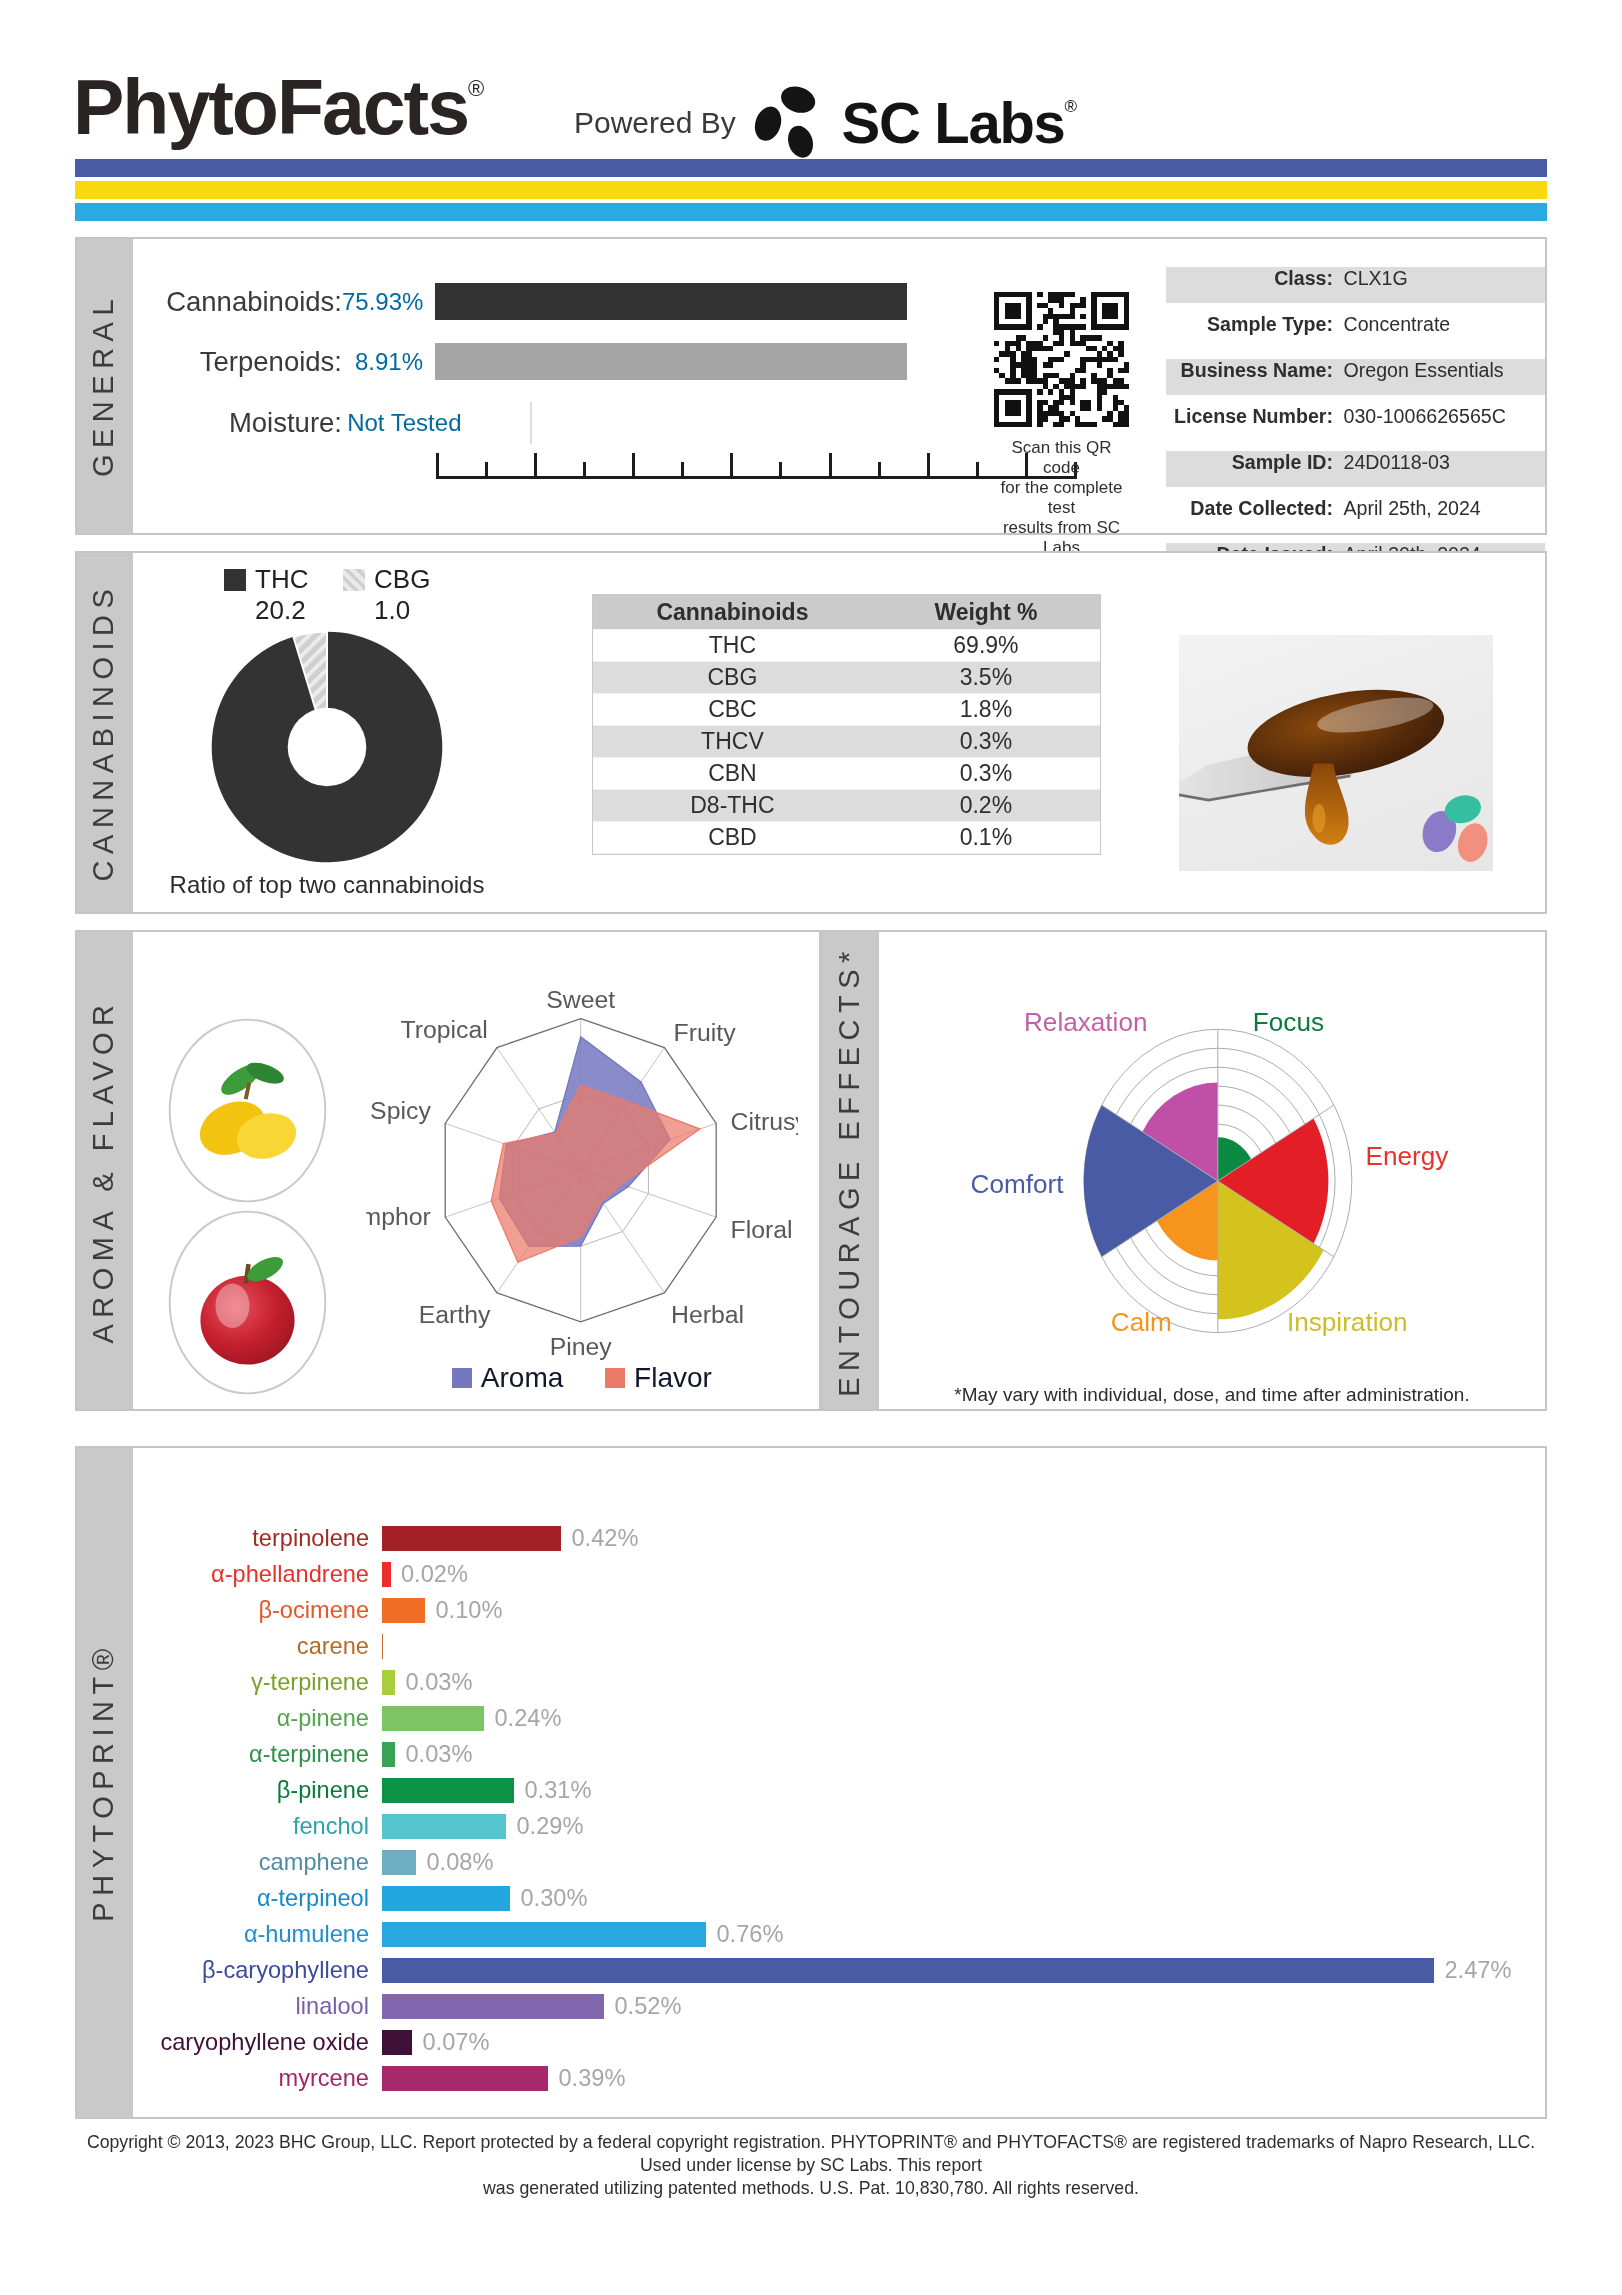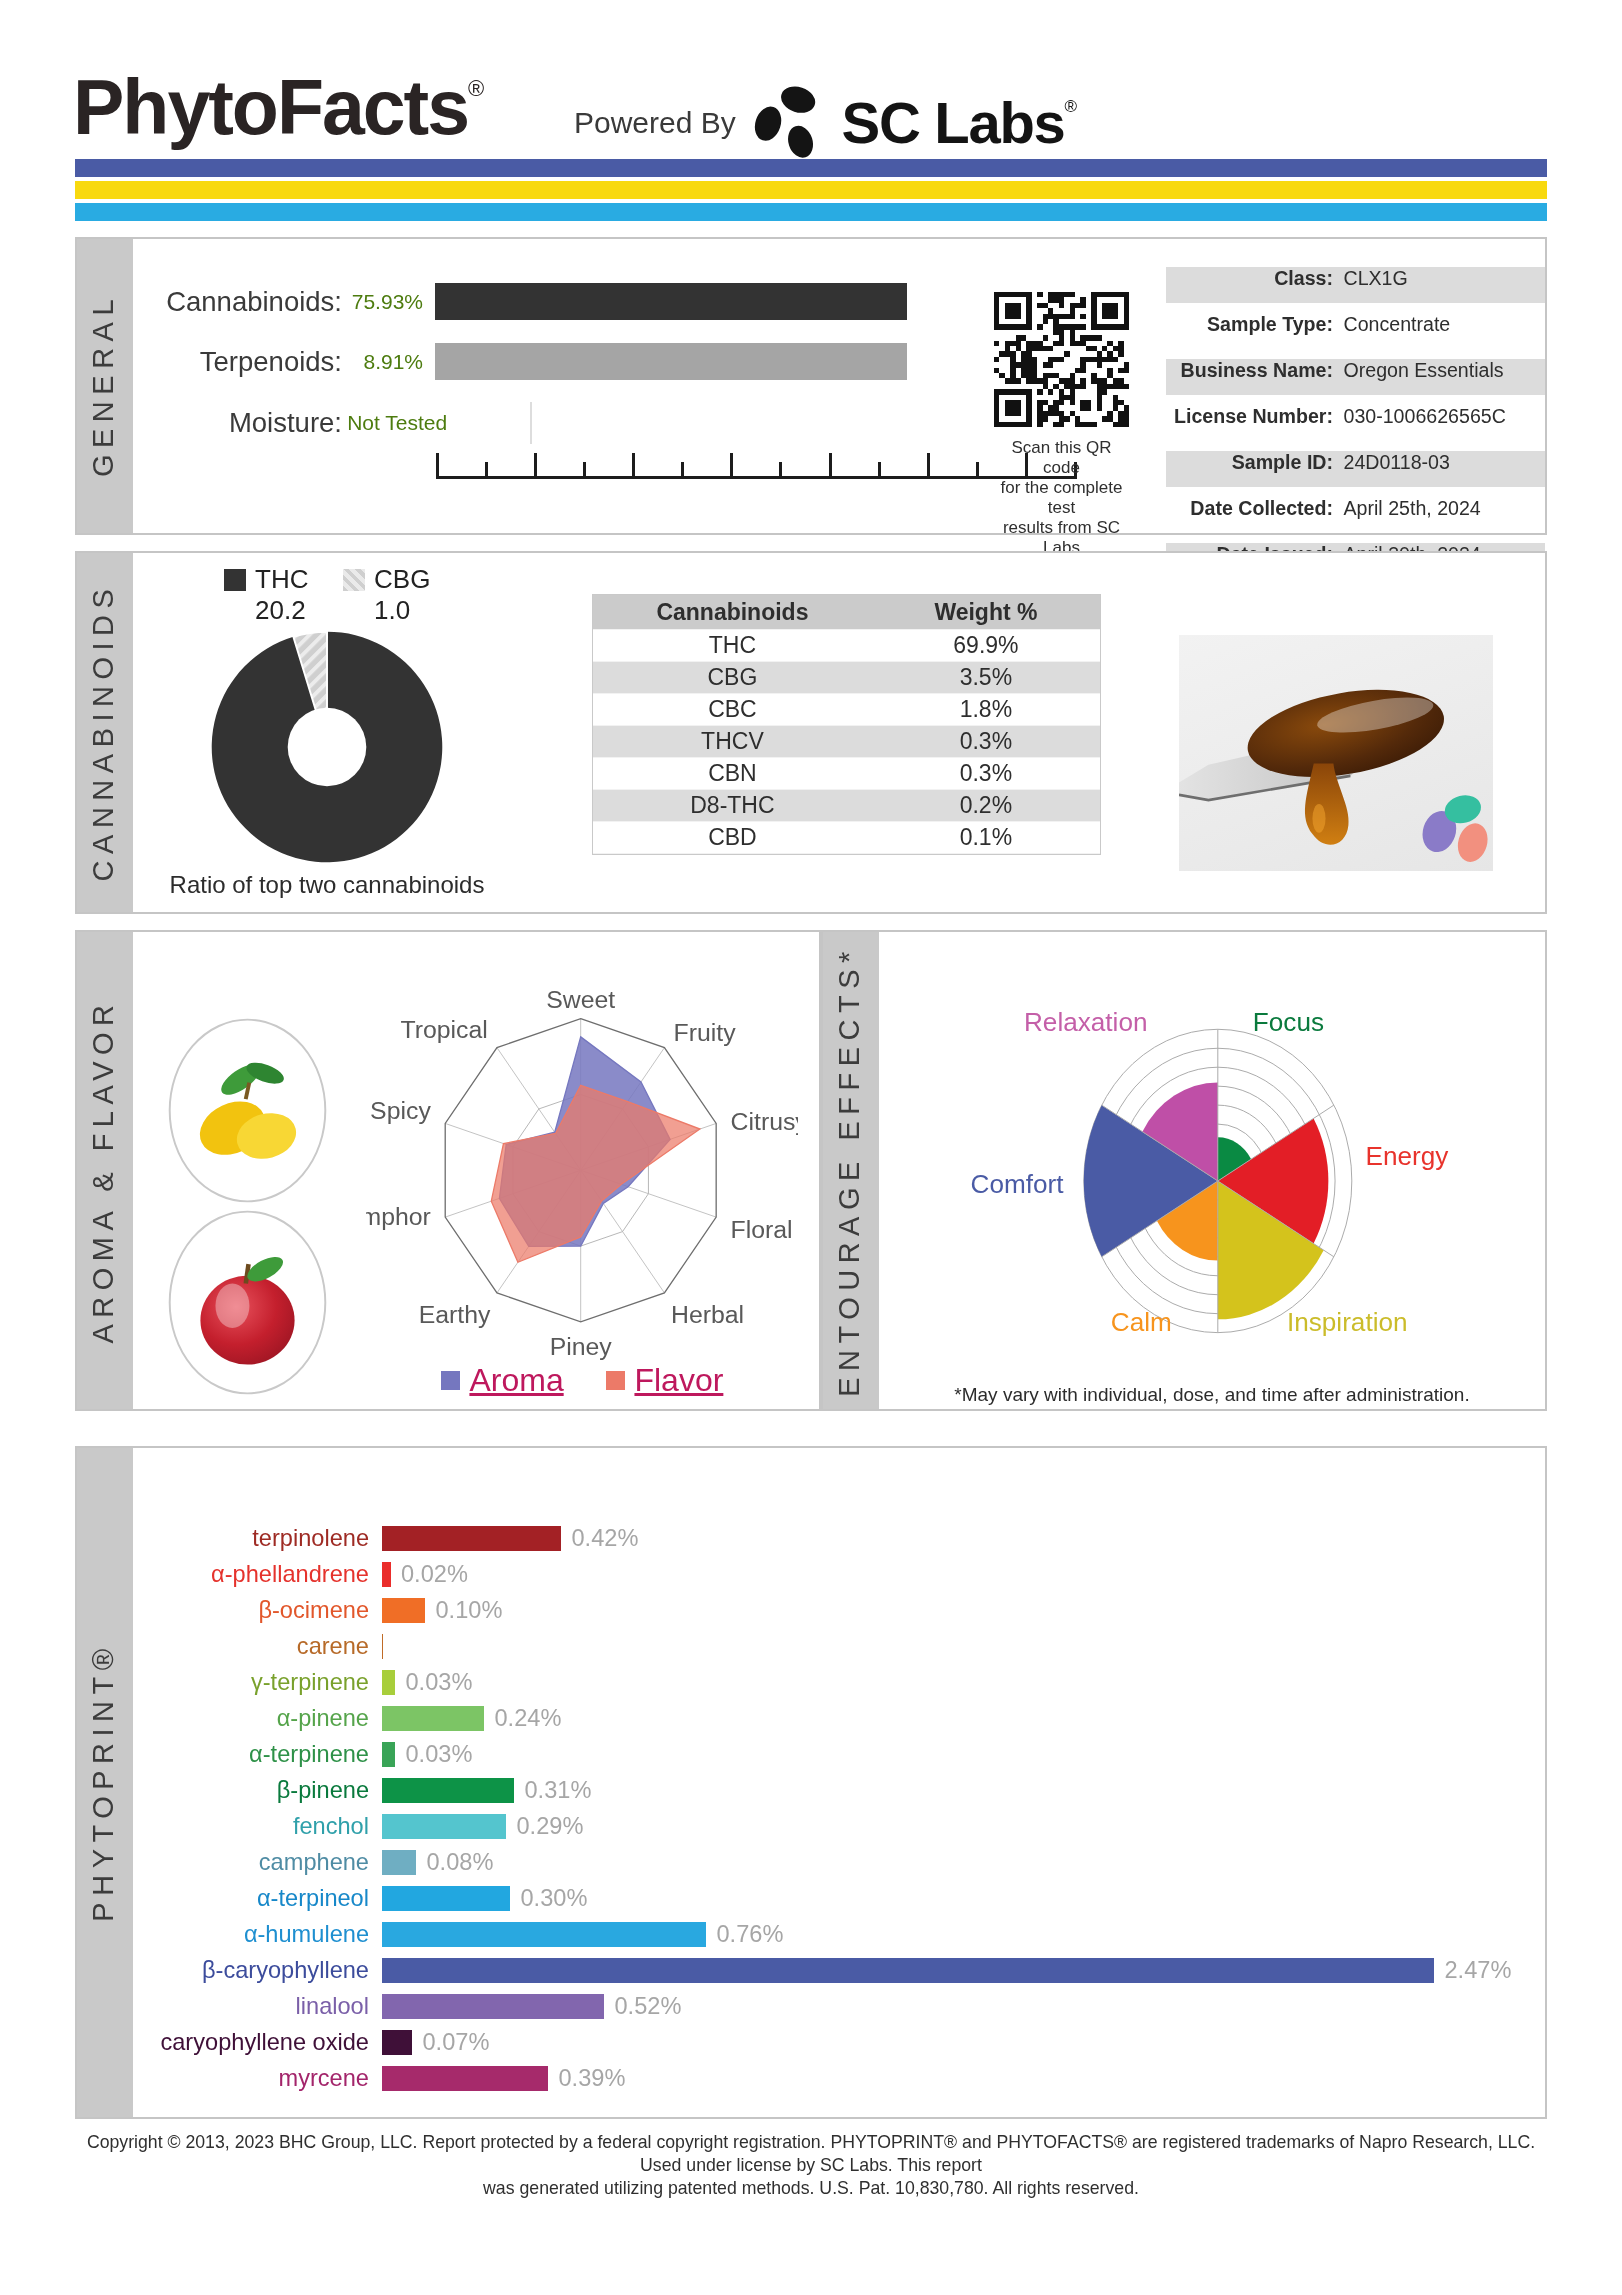--- a/index.html
+++ b/index.html
@@ -21,21 +21,21 @@
 
   
   .sect{position:absolute;border:2px solid #c5c5c5;background:#fff;box-sizing:border-box;}
   .sidebar{position:absolute;left:0;top:0;bottom:0;width:56px;background:#c9c9c9;}
   .vlabel{position:absolute;white-space:nowrap;font-size:29px;letter-spacing:6.5px;
           color:#3c3c3c;transform:translate(-50%,-50%) rotate(-90deg);}
 
   
   .gen-row{position:absolute;display:flex;align-items:center;height:59px;}
   .gen-label{width:211px;text-align:right;font-size:27.5px;color:#3a3a3a;}
-  .gen-value{width:81px;text-align:right;font-size:21px;color:#4d7c0f;white-space:nowrap;}
+  .gen-value{width:81px;text-align:right;font-size:24px;color:#0369a1;white-space:nowrap;}
   .gen-value.left{text-align:left;padding-left:5.2px;width:170px;}
   .gen-barcol{margin-left:12.4px;width:472px;height:37px;}
   .gen-barcol.moist{background:none;border-left:2px solid #ddd;height:42px;}
   .ruler{position:absolute;left:436px;top:451px;width:640px;height:27.5px;}
   .ruler .base{position:absolute;left:0;right:0;bottom:0;height:2.6px;background:#1c1c1c;}
   .ruler .tick{position:absolute;bottom:0;width:2.6px;background:#1c1c1c;}
   .qr-wrap{position:absolute;left:994px;top:292px;width:135px;}
   .qr-caption{margin-top:9.2px;text-align:center;font-size:17px;line-height:20px;color:#2f2f2f;}
   .info-table{position:absolute;left:1166px;top:267px;width:379px;}
   .info-row{display:flex;height:36px;align-items:flex-start;margin-bottom:10px;}
@@ -59,21 +59,21 @@
   .ct-row.alt{background:#dcdcdc;}
   .ct-c1{width:55%;text-align:center;font-size:23px;color:#2e2e2e;}
   .ct-c2{width:45%;text-align:center;font-size:23px;color:#2e2e2e;}
   .photo{position:absolute;left:1179px;top:635px;width:314px;height:236px;
          background:linear-gradient(160deg,#f2f2f2,#e6e6e6);}
 
   
   .fruit{position:absolute;left:167px;width:161px;height:187px;}
   .radar-legend{position:absolute;left:366px;top:1362px;width:432px;display:flex;
                 justify-content:center;gap:42px;align-items:center;}
-  .rl-item{display:flex;align-items:center;gap:9.2px;font-size:32px;color:#be185d;text-decoration:underline;}
+  .rl-item{display:flex;align-items:center;gap:9.2px;font-size:28px;color:#0f172a;}
   .rl-sw{width:19.6px;height:19.6px;}
   .ent-foot{position:absolute;left:880px;top:1384px;width:664px;text-align:center;
             font-size:19px;color:#2c2c2c;}
 
   
   .terp-rows{position:absolute;left:118px;top:1480px;width:1426px;margin-top:40px;}
   .terp-row{display:grid;grid-template-columns:251px 1fr;column-gap:13px;
             height:36px;align-items:center;}
   .terp-label{text-align:right;font-size:23.6px;white-space:nowrap;}
   .terp-barwrap{display:flex;align-items:center;}

